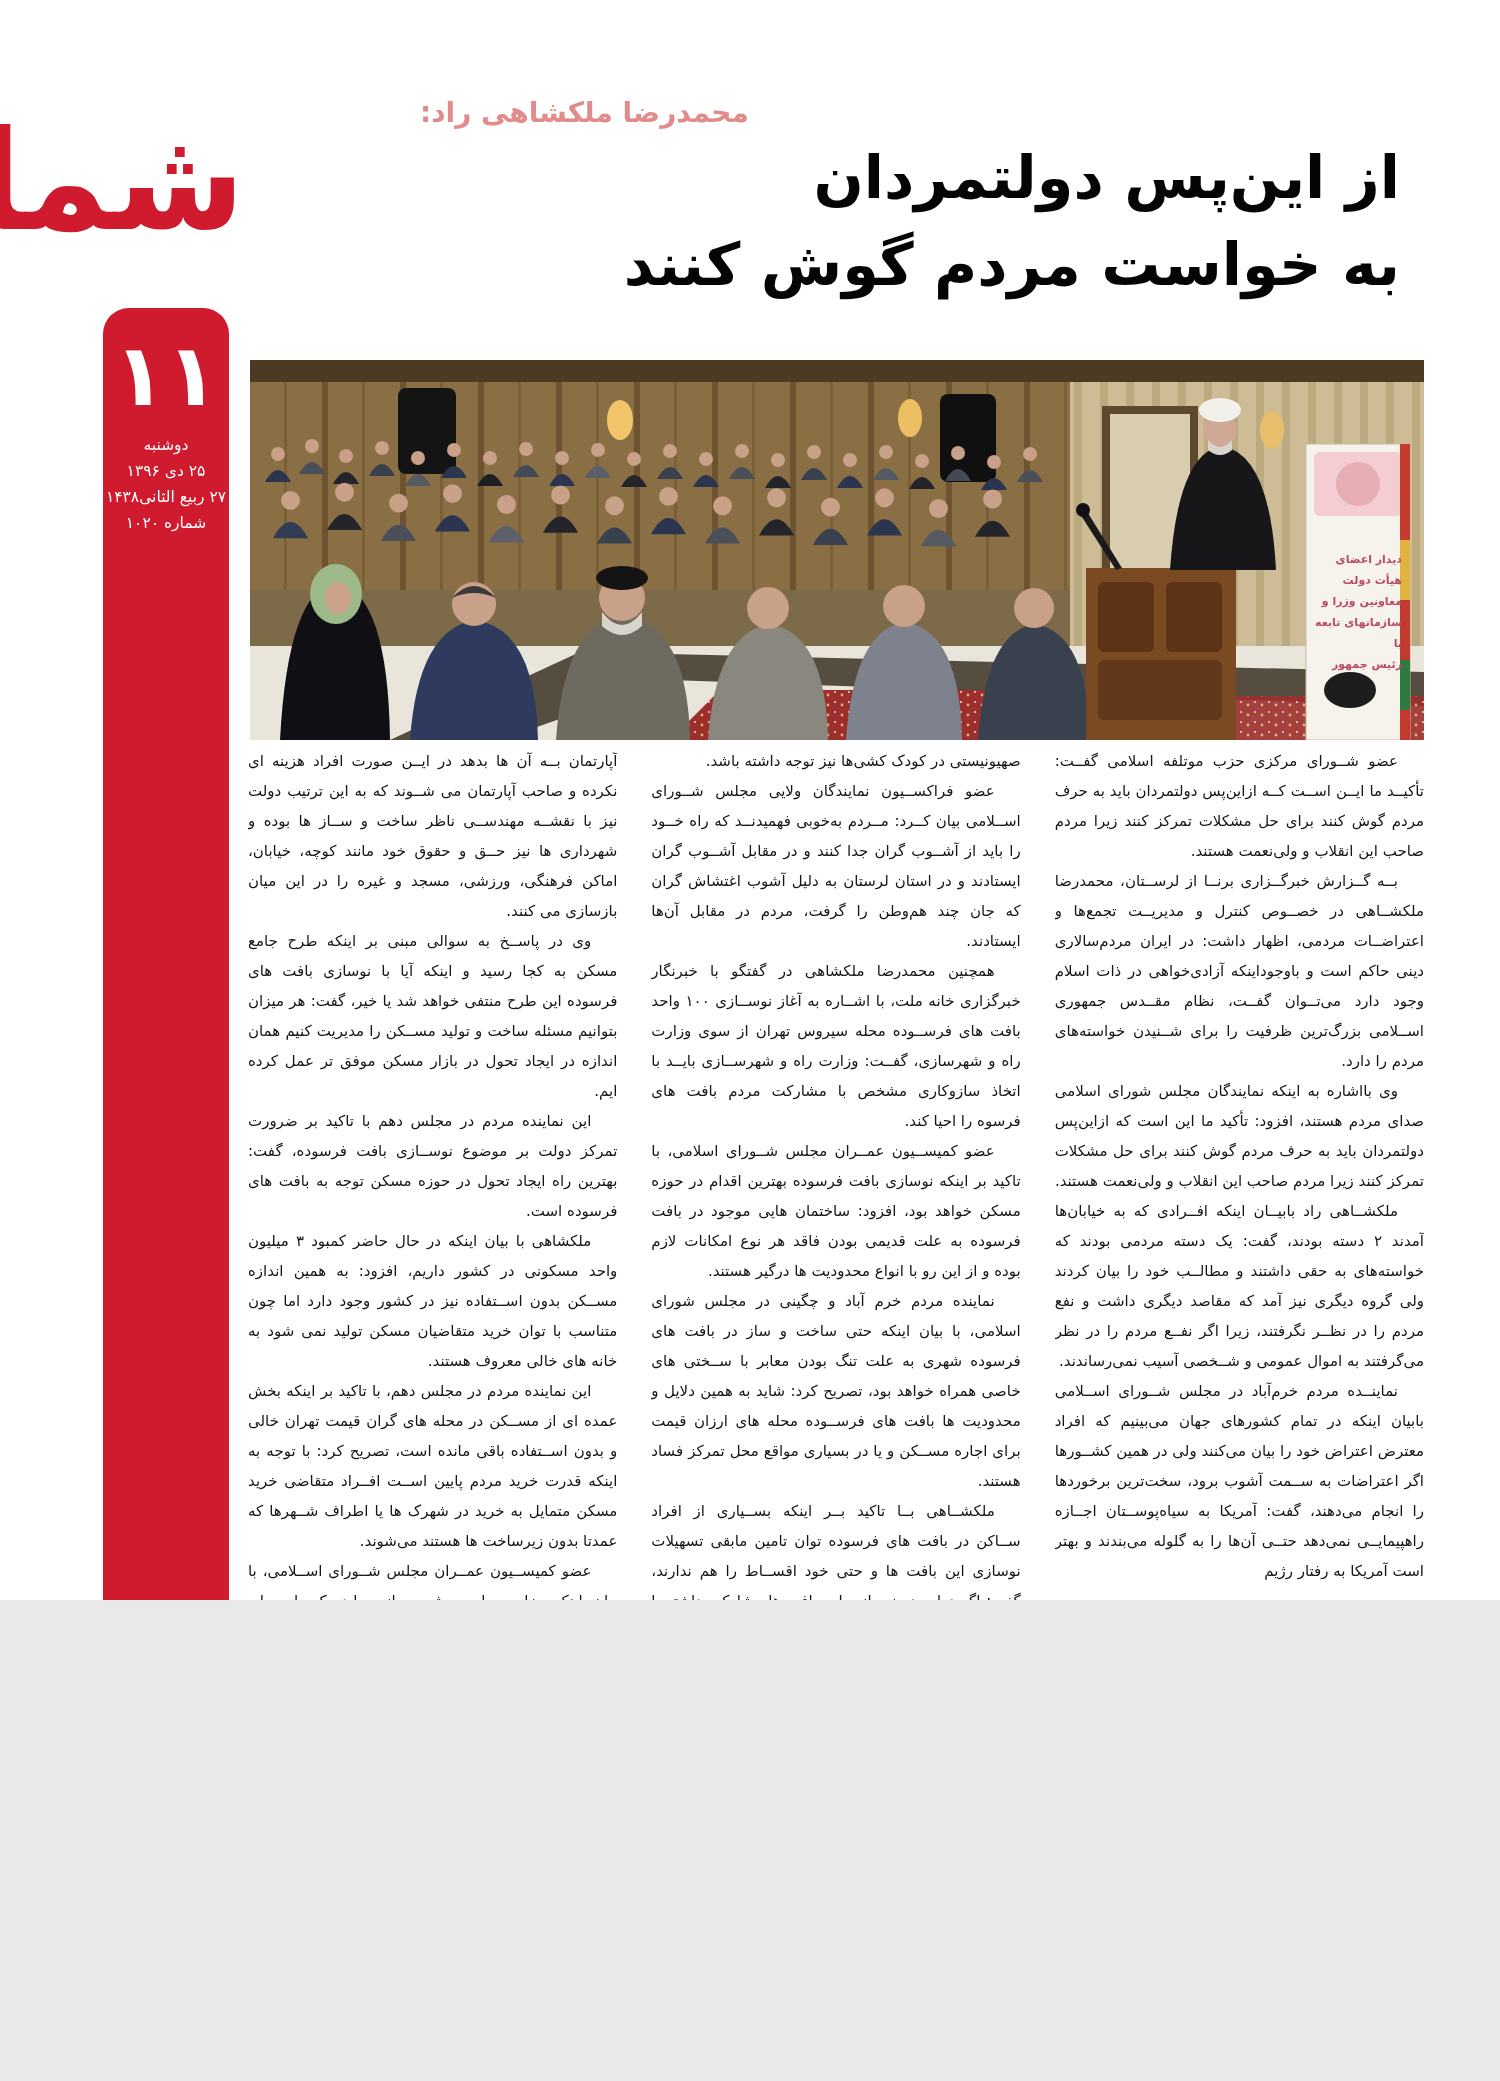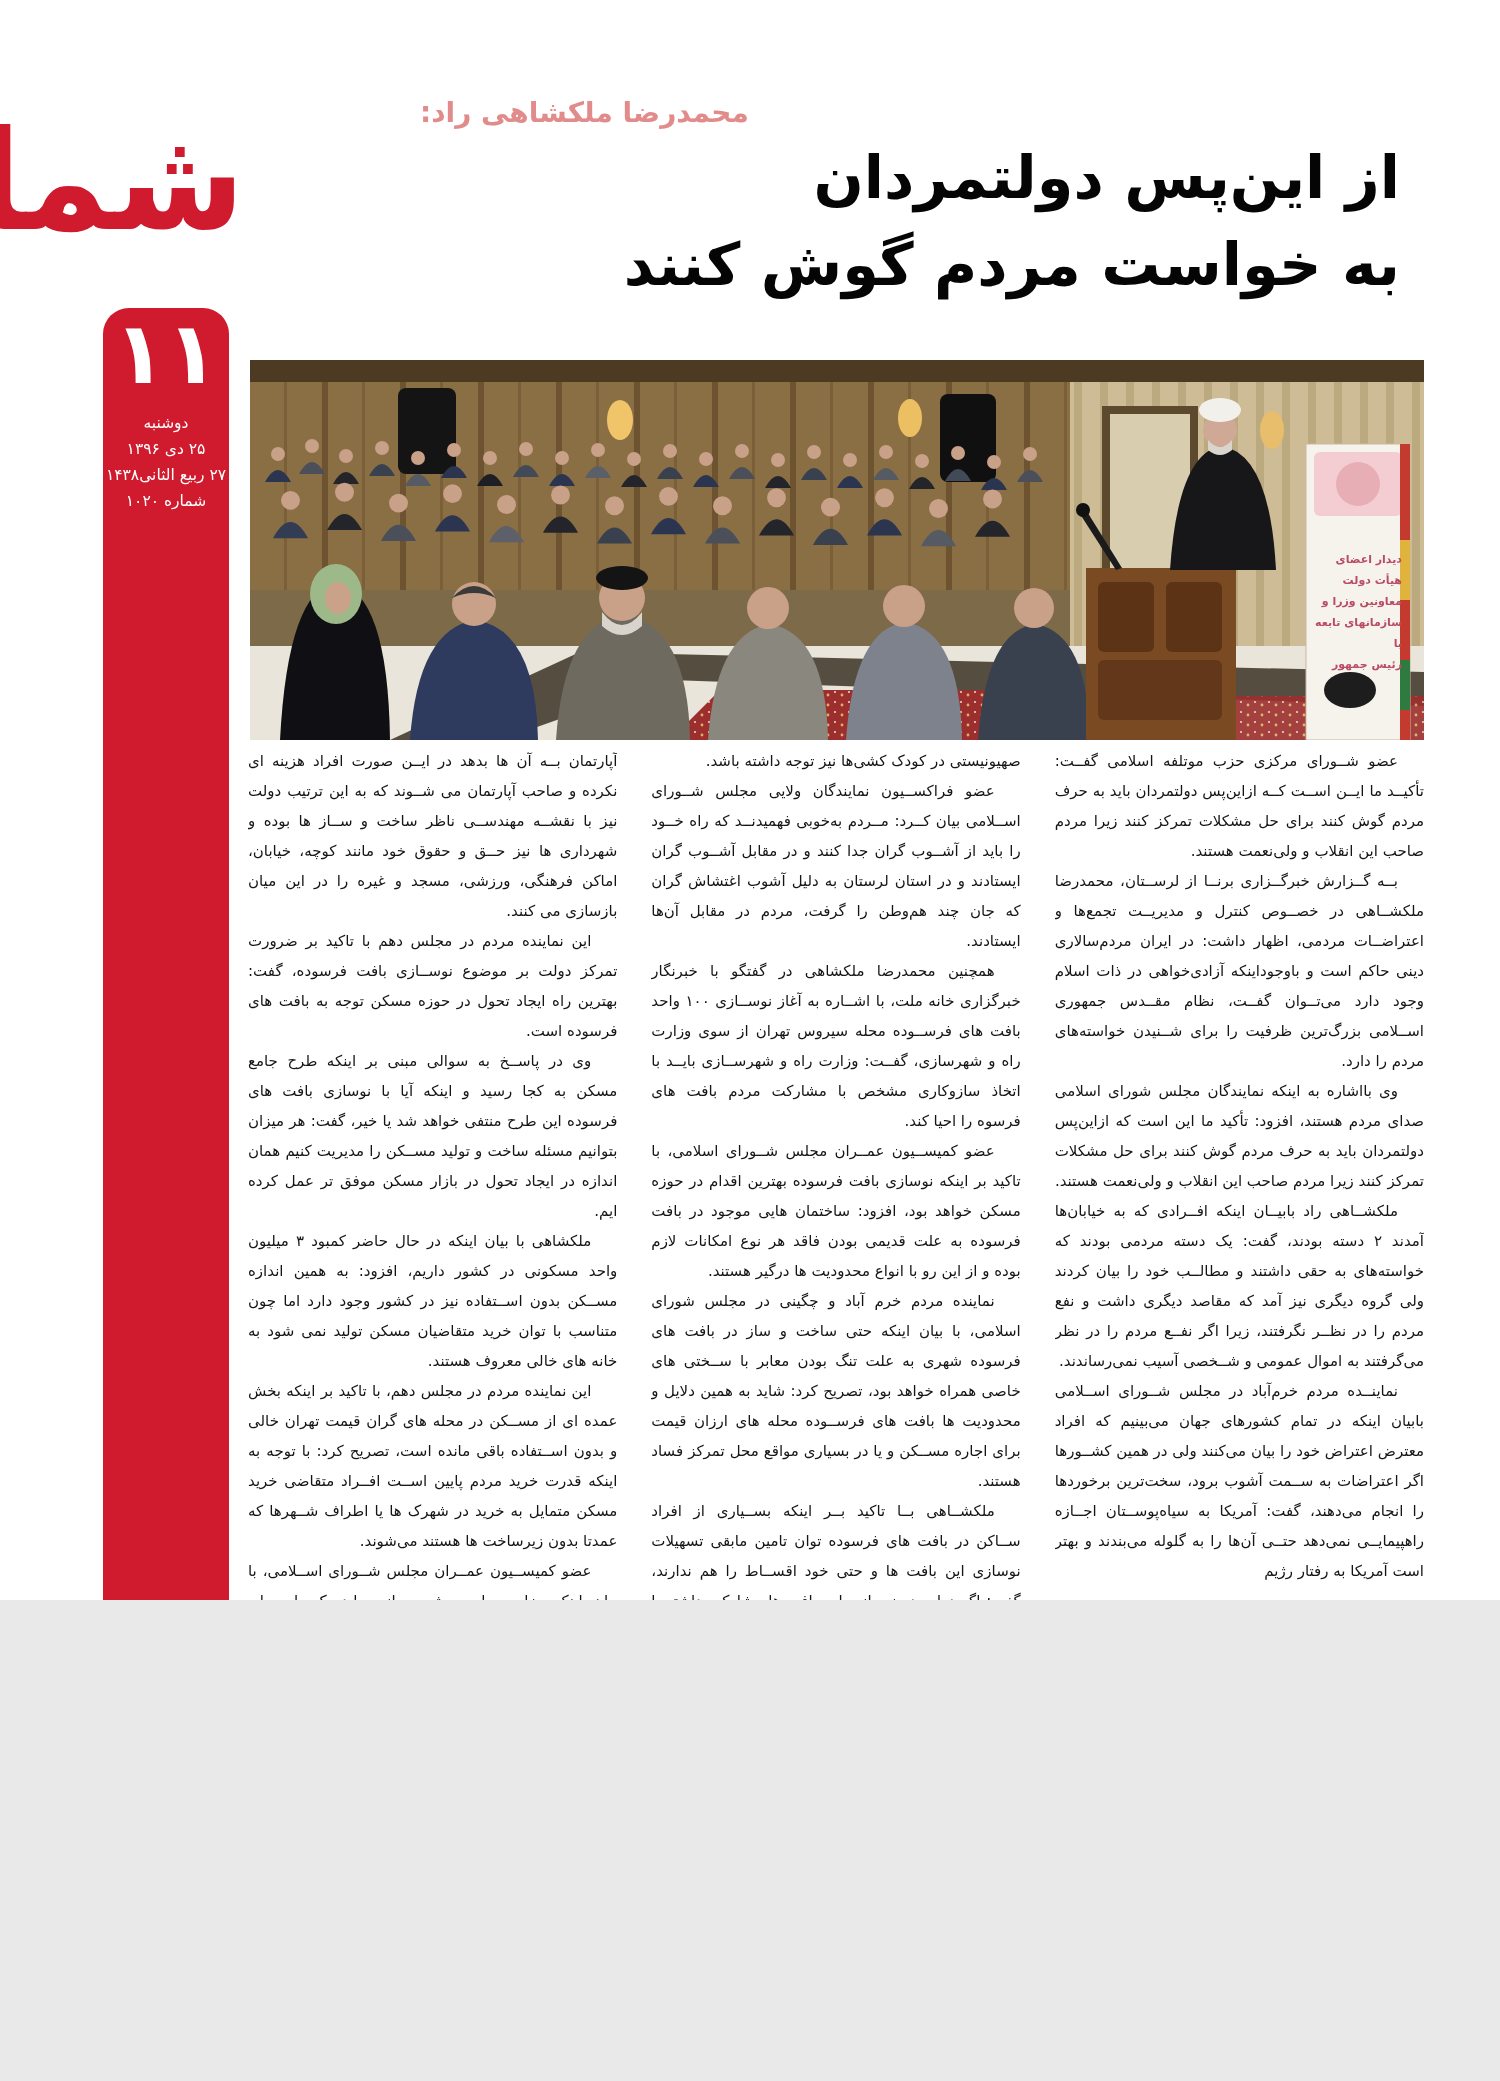--- a/index.html
+++ b/index.html
@@ -4,21 +4,21 @@
 <style>
   html,body{margin:0;padding:0;background:#e9e9e9;}
   .page{position:relative;width:1500px;height:1600px;margin:0 auto;background:#ffffff;
         overflow:hidden;font-family:"DejaVu Sans",sans-serif;}
   
   .logo{position:absolute;left:88px;top:62px;width:160px;height:250px;
         color:#d01a2e;font-size:138px;font-weight:bold;text-align:center;
         line-height:240px;transform:scaleX(.96);direction:rtl;}
   .red-bar{position:absolute;left:103px;top:308px;width:126px;height:1668px;
         background:#d01a2e;border-radius:26px;}
-  .page-num{color:#ffffff;font-size:86px;line-height:1.05;
+  .page-num{margin-top:22px;color:#ffffff;font-size:86px;line-height:1.05;
         font-weight:bold;text-align:center;direction:rtl;}
   .dates{margin-top:12px;direction:rtl;}
   .date-line{color:#ffffff;font-size:15.5px;line-height:26px;font-weight:normal;
         text-align:center;white-space:nowrap;}
   
   .kicker{position:absolute;left:420px;top:96px;width:530px;direction:rtl;
         text-align:left;font-size:28px;font-weight:bold;color:#e28b8b;}
   .headline{position:absolute;left:320px;top:134px;width:1080px;direction:rtl;
         text-align:right;font-size:59px;line-height:87px;font-weight:bold;
         color:#050505;letter-spacing:-1px;}
@@ -213,21 +213,21 @@
       <p class="cont">صهیونیستی در کودک کشی‌ها نیز توجه داشته باشد.</p>
       <p>عضو فراکســیون نمایندگان ولایی مجلس شــورای اســلامی بیان کــرد: مــردم به‌خوبی فهمیدنــد که راه خــود را باید از آشــوب گران جدا کنند و در مقابل آشــوب گران ایستادند و در استان لرستان به دلیل آشوب اغتشاش گران که جان چند هم‌وطن را گرفت، مردم در مقابل آن‌ها ایستادند.</p>
       <p>همچنین محمدرضا ملکشاهی در گفتگو با خبرنگار خبرگزاری خانه ملت، با اشــاره به آغاز نوســازی ۱۰۰ واحد بافت های فرســوده محله سیروس تهران از سوی وزارت راه و شهرسازی، گفــت: وزارت راه و شهرســازی بایــد با اتخاذ سازوکاری مشخص با مشارکت مردم بافت های فرسوه را احیا کند.</p>
       <p>عضو کمیســیون عمــران مجلس شــورای اسلامی، با تاکید بر اینکه نوسازی بافت فرسوده بهترین اقدام در حوزه مسکن خواهد بود، افزود: ساختمان هایی موجود در بافت فرسوده به علت قدیمی بودن فاقد هر نوع امکانات لازم بوده و از این رو با انواع محدودیت ها درگیر هستند.</p>
       <p>نماینده مردم خرم آباد و چگینی در مجلس شورای اسلامی، با بیان اینکه حتی ساخت و ساز در بافت های فرسوده شهری به علت تنگ بودن معابر با ســختی های خاصی همراه خواهد بود، تصریح کرد: شاید به همین دلایل و محدودیت ها بافت های فرســوده محله های ارزان قیمت برای اجاره مســکن و یا در بسیاری مواقع محل تمرکز فساد هستند.</p>
       <p>ملکشــاهی بــا تاکید بــر اینکه بســیاری از افراد ســاکن در بافت های فرسوده توان تامین مابقی تسهیلات نوسازی این بافت ها و حتی خود اقســاط را هم ندارند، گفت: اگر دولت در نوسازی این بافت ها مشارکت داشته یا خود در امر بهسازی آن ها ورود کند به طور حتم توفیق بیشتری حاصل می شود.</p>
       <p>وی ادامــه داد: راهــکار نوســازی بافت های فرسوده افرادی که توان مالی بالایی ندارند این است که دولت در مقابل میزان زمینی که دارند</p>
     </div>
     <div class="col">
       <p class="cont">آپارتمان بــه آن ها بدهد در ایــن صورت افراد هزینه ای نکرده و صاحب آپارتمان می شــوند که به این ترتیب دولت نیز با نقشــه مهندســی ناظر ساخت و ســاز ها بوده و شهرداری ها نیز حــق و حقوق خود مانند کوچه، خیابان، اماکن فرهنگی، ورزشی، مسجد و غیره را در این میان بازسازی می کنند.</p>
+      <p>وی در پاســخ به سوالی مبنی بر اینکه طرح جامع مسکن به کجا رسید و اینکه آیا با نوسازی بافت های فرسوده این طرح منتفی خواهد شد یا خیر، گفت: هر میزان بتوانیم مسئله ساخت و تولید مســکن را مدیریت کنیم همان اندازه در ایجاد تحول در بازار مسکن موفق تر عمل کرده ایم.</p>
       <p>این نماینده مردم در مجلس دهم با تاکید بر ضرورت تمرکز دولت بر موضوع نوســازی بافت فرسوده، گفت: بهترین راه ایجاد تحول در حوزه مسکن توجه به بافت های فرسوده است.</p>
-      <p>وی در پاســخ به سوالی مبنی بر اینکه طرح جامع مسکن به کجا رسید و اینکه آیا با نوسازی بافت های فرسوده این طرح منتفی خواهد شد یا خیر، گفت: هر میزان بتوانیم مسئله ساخت و تولید مســکن را مدیریت کنیم همان اندازه در ایجاد تحول در بازار مسکن موفق تر عمل کرده ایم.</p>
       <p>ملکشاهی با بیان اینکه در حال حاضر کمبود ۳ میلیون واحد مسکونی در کشور داریم، افزود: به همین اندازه مســکن بدون اســتفاده نیز در کشور وجود دارد اما چون متناسب با توان خرید متقاضیان مسکن تولید نمی شود به خانه های خالی معروف هستند.</p>
       <p>این نماینده مردم در مجلس دهم، با تاکید بر اینکه بخش عمده ای از مســکن در محله های گران قیمت تهران خالی و بدون اســتفاده باقی مانده است، تصریح کرد: با توجه به اینکه قدرت خرید مردم پایین اســت افــراد متقاضی خرید مسکن متمایل به خرید در شهرک ها یا اطراف شــهرها که عمدتا بدون زیرساخت ها هستند می‌شوند.</p>
       <p>عضو کمیســیون عمــران مجلس شــورای اســلامی، با بیان اینکه وزارت راه و شهرســازی باید یک بار برای همیشــه برای ساخت و تولید مسکن برنامه جامعی ارائه کند، گفت: در برنامه جامع دولت باید همه مسائل شهرها، بافت های فرسوده، حاشیه نشین ها، مسکن جوانان، افراد کم توان مالی، بی سرپرســت و تحت پوشــش کمیته امداد و غیره یک جا دیده شود.</p>
     </div>
   </div>
 
 </div>
 
 </body></html>

